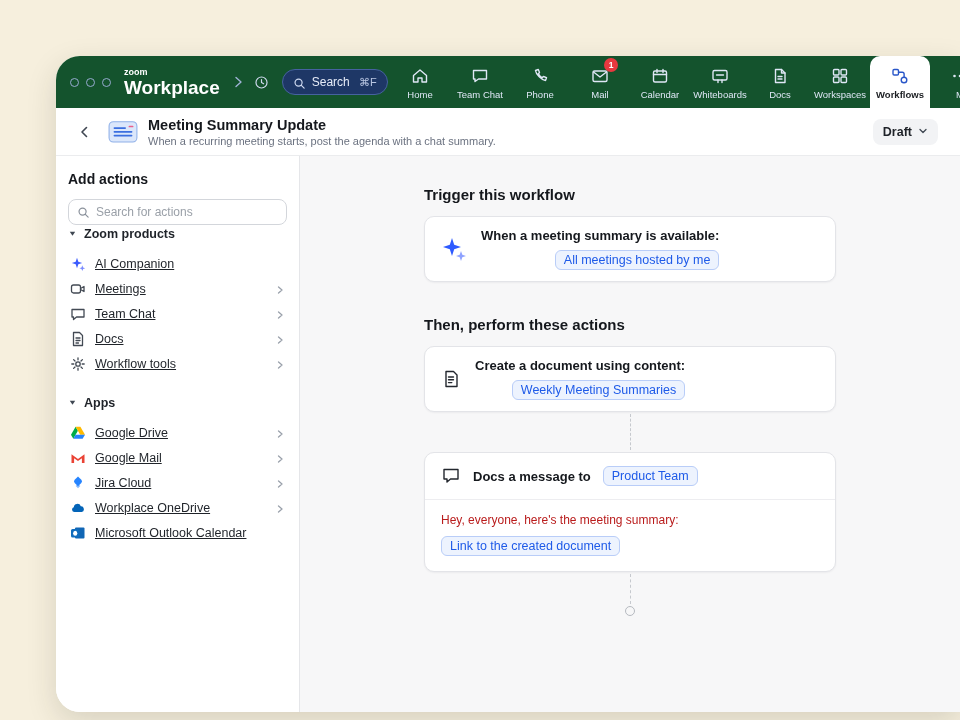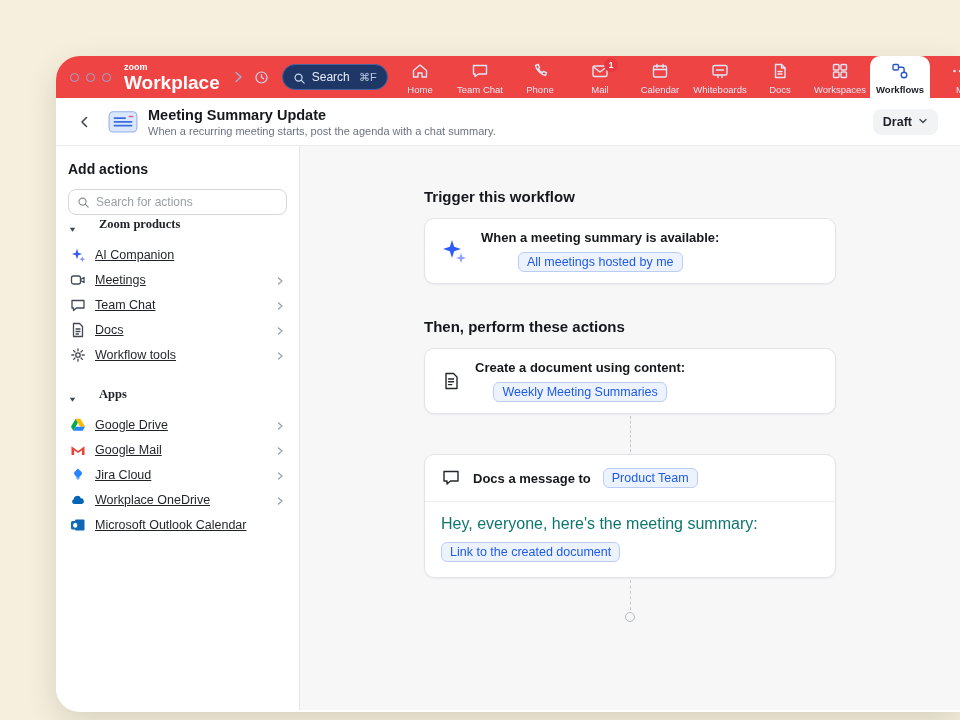--- a/index.html
+++ b/index.html
@@ -4,21 +4,21 @@
 <style>
   * { box-sizing: border-box; margin: 0; padding: 0; }
   html,body { width:960px; height:720px; overflow:hidden; }
   body { background:#f6efdd; font-family:"Liberation Sans",sans-serif; position:relative; }
 
   .window { position:absolute; left:56px; top:56px; width:904px; height:656px;
             background:#fff; border-radius:24px 0 0 24px; overflow:hidden;
             box-shadow:0 10px 30px rgba(40,40,30,.15); }
 
   
-  .topnav { height:42px; background:#ef4444; display:flex; align-items:center; padding-left:14px; position:relative; }
+  .topnav { height:52px; background:#14532d; display:flex; align-items:center; padding-left:14px; position:relative; }
   .windots { display:flex; gap:7px; }
   .windots span { width:9px; height:9px; border:1.2px solid #97aacf; border-radius:50%; display:block; }
   .logo { margin-left:13px; color:#fff; line-height:1; }
   .logo .l1 { font-size:9px; font-weight:700; }
   .logo .l2 { font-size:19px; font-weight:700; margin-top:1px; }
   .nav-chev { margin-left:13px; width:10px; height:14px; }
   .history { margin-left:10px; width:17px; height:17px; color:#cfd9ee; }
   .searchpill { margin-left:12px; height:26px; width:106px; background:#1e3766; border:1px solid #46629f;
                 border-radius:13px; display:flex; align-items:center; padding:0 10px; gap:6px; cursor:pointer; }
   .searchpill .slabel { color:#e6ecf8; font-size:12px; }
@@ -46,46 +46,46 @@
 
   
   .bodyarea { display:flex; height:calc(100% - 92px); }
   .sidebar { width:244px; flex:0 0 244px; border-right:1px solid #e5e6e9; background:#fff; padding:15px 12px; overflow:hidden; }
   .sb-title { font-size:14px; font-weight:700; color:#15181d; margin-bottom:12px; }
   .sb-search { position:relative; }
   .sb-search input { width:100%; height:26px; border:1px solid #d3d6db; border-radius:8px; padding:0 8px 0 27px;
                      font-size:12px; color:#1f2329; outline:none; font-family:inherit; background:#fff; }
   .sb-search input::placeholder { color:#9aa0a8; }
   .sb-search .glass { position:absolute; left:9px; top:6px; width:13px; height:13px; }
-  .sb-section-h { display:flex; align-items:flex-end; gap:22px; font-size:12.5px; font-weight:700; color:#1f2329;
-                  margin-bottom:8px; cursor:pointer; padding:2px 0;font-family:Liberation Serif, serif; }
+  .sb-section-h { display:flex; align-items:flex-start; gap:7px; font-size:12.5px; font-weight:700; color:#1f2329;
+                  margin-bottom:8px; cursor:pointer; padding:2px 0; }
   .apps-section { margin-top:18px; }
   .caret { width:9px; height:9px; }
   .sb-item { display:flex; align-items:center; gap:9px; height:25px; font-size:12.5px; color:#1f2329; cursor:pointer; padding:0 2px; border-radius:6px;text-decoration:underline; }
   .sicon { width:16px; height:16px; flex:0 0 16px; }
   .sicon svg { stroke:#434a54; fill:none; stroke-width:1.3; stroke-linecap:round; stroke-linejoin:round; width:100%; height:100%; display:block; }
   .chevr { margin-left:auto; width:10px; height:10px; }
 
   
   .canvas { flex:1; background:#f7f7f8; padding-top:30px; overflow:auto; }
-  .flow { width:412px; margin:12px auto; }
+  .flow { width:412px; margin:0 auto; }
   .flow-h { font-size:15px; font-weight:700; color:#15181d; margin-bottom:13px; }
   .flow-h2 { margin-top:34px; }
   .card { background:#fff; border:1px solid #e3e4e8; border-radius:10px; box-shadow:0 1px 2px rgba(16,24,40,.05); cursor:pointer; }
   .card-row { display:flex; align-items:center; padding:11px 16px; gap:14px; }
-  .tc-col { display:flex; flex-direction:column; gap:7px; align-items:center; }
+  .tc-col { display:flex; flex-direction:column; gap:7px; align-items:flex-end; }
   .card-text { font-size:13px; font-weight:600; color:#15181d; }
   .chip { display:inline-block; background:#edf3fe; border:1px solid #b9cdf8; color:#1e5ae8; border-radius:6px;
           padding:2px 8px; font-size:12.5px; cursor:pointer; white-space:nowrap; }
   .ticon { width:26px; height:26px; flex:0 0 26px; }
   .cicon { width:20px; height:20px; flex:0 0 20px; }
   .cicon svg { stroke:#23272e; fill:none; stroke-width:1.4; stroke-linecap:round; stroke-linejoin:round; width:100%; height:100%; display:block; }
   .msg-top { display:flex; align-items:center; gap:12px; padding:13px 16px; border-bottom:1px solid #ededf0; }
   .msg-body { padding:13px 16px 15px; }
-  .msg-text { font-size:16px; color:#0f766e; margin-bottom:9px; }
+  .msg-text { font-size:12px; color:#b91c1c; margin-bottom:9px; }
   .dash { width:0; border-left:1px dashed #c6c9ce; height:36px; margin:2px auto; }
   .dash2 { height:30px; }
   .endcircle { width:10px; height:10px; border:1.5px solid #b6bac0; border-radius:50%; margin:2px auto 0; }
 </style>
 </head>
 <body>
 
 <div class="window">
 
   <div class="topnav">

